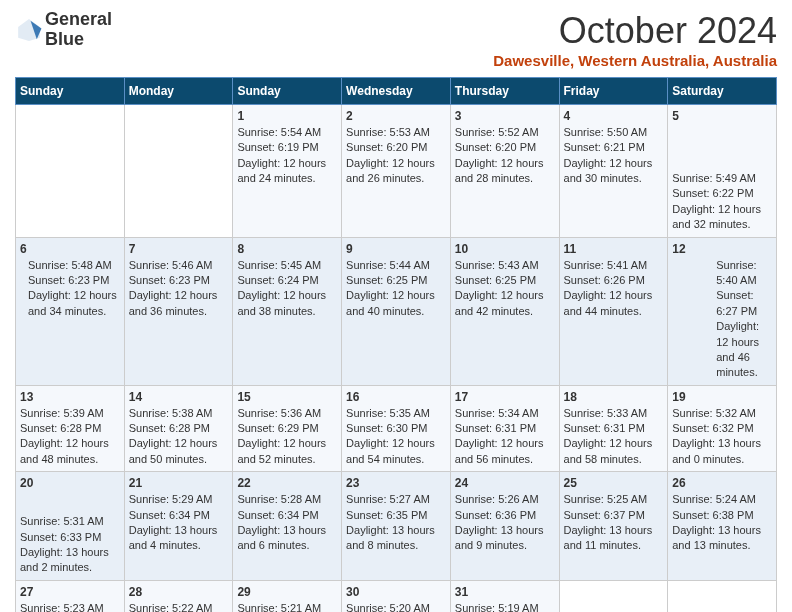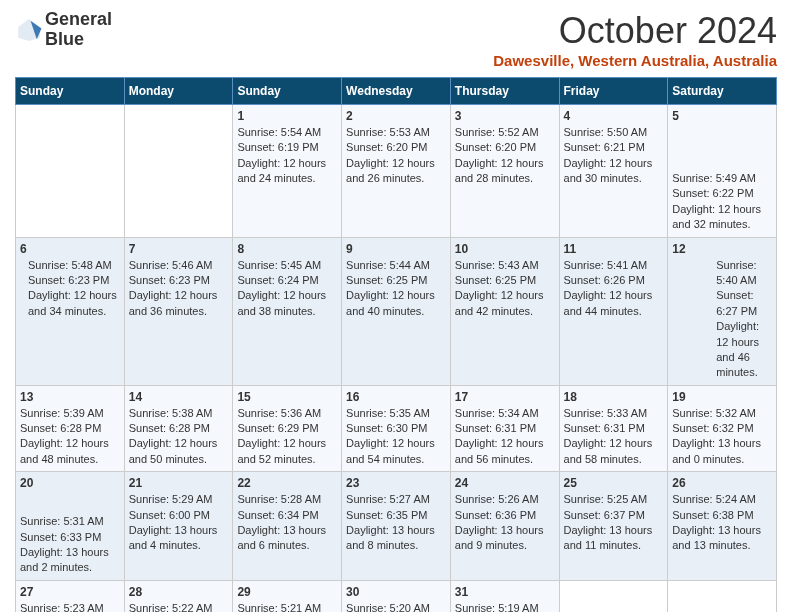--- a/index.html
+++ b/index.html
@@ -261,21 +261,21 @@
         <td>
           <span class="day-num">20</span>
           <div class="day-info" style="white-space: pre-line; margin-top: 24px;">Sunrise: 5:31 AM
 Sunset: 6:33 PM
 Daylight: 13 hours
 and 2 minutes.</div>
         </td>
         <td>
           <span class="day-num">21</span>
           <div class="day-info" style="white-space: pre-line;">Sunrise: 5:29 AM
-Sunset: 6:00 PM
+Sunset: 6:34 PM
 Daylight: 13 hours
 and 4 minutes.</div>
         </td>
         <td>
           <span class="day-num">22</span>
           <div class="day-info" style="white-space: pre-line;">Sunrise: 5:28 AM
 Sunset: 6:34 PM
 Daylight: 13 hours
 and 6 minutes.</div>
         </td>

